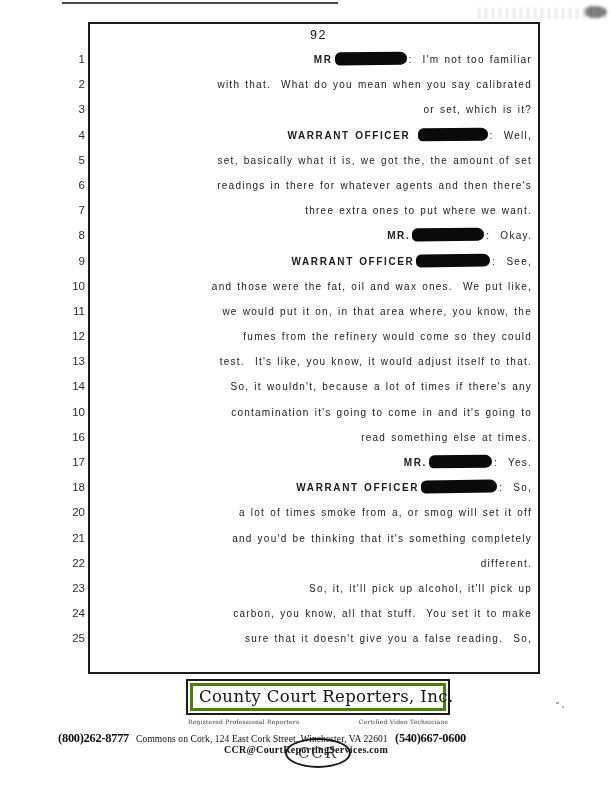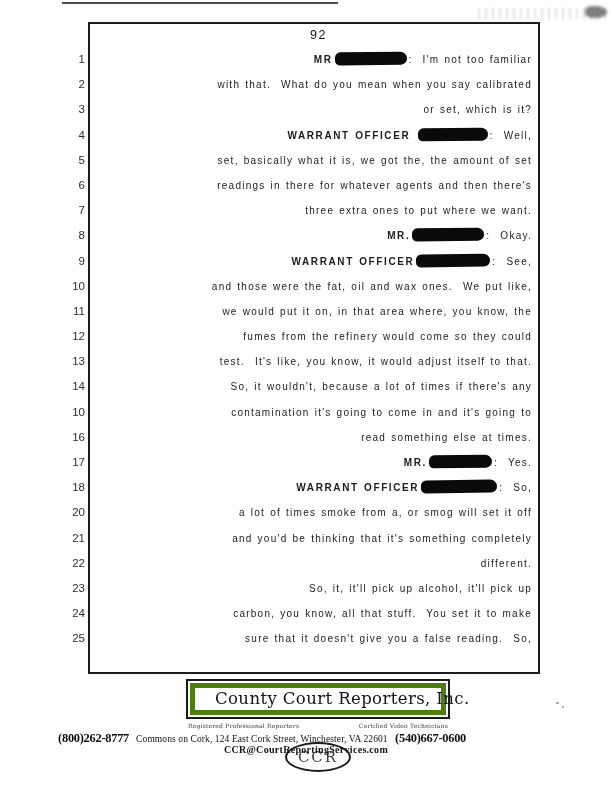--- a/index.html
+++ b/index.html
@@ -76,24 +76,24 @@
   
   .logo-wrap{
     position:absolute;left:186px;top:679px;width:264px;
     font-family:"DejaVu Serif",serif;
   }
   .logo-outer{
     border:2px solid #1a1a1a;
     background:#fff;
   }
   .logo-inner{
-    border:5px solid #4d7c0f;
+    border:3px solid #4d7c0f;
     margin:2px;
     text-align:center;
-    padding:1px 2px 2px 20px;
+    padding:1px 2px 2px 6px;
   }
   .logo-title{
     font-size:16.5px;
     letter-spacing:.4px;
     color:#141414;
     white-space:nowrap;
   }
   .logo-subrow{
     position:relative;
     display:flex;justify-content:space-between;

